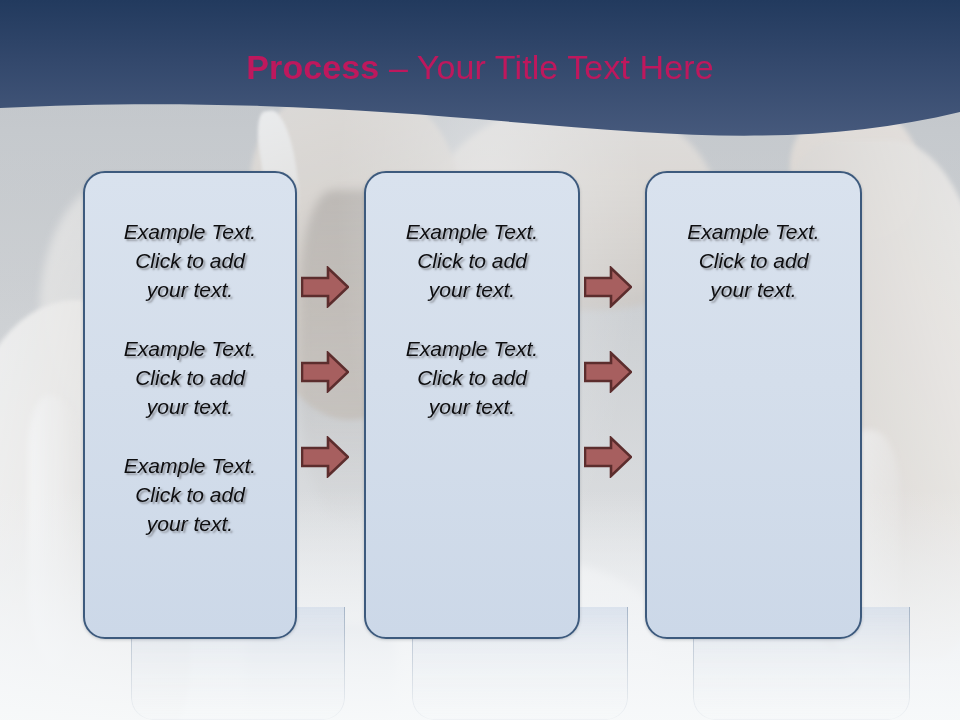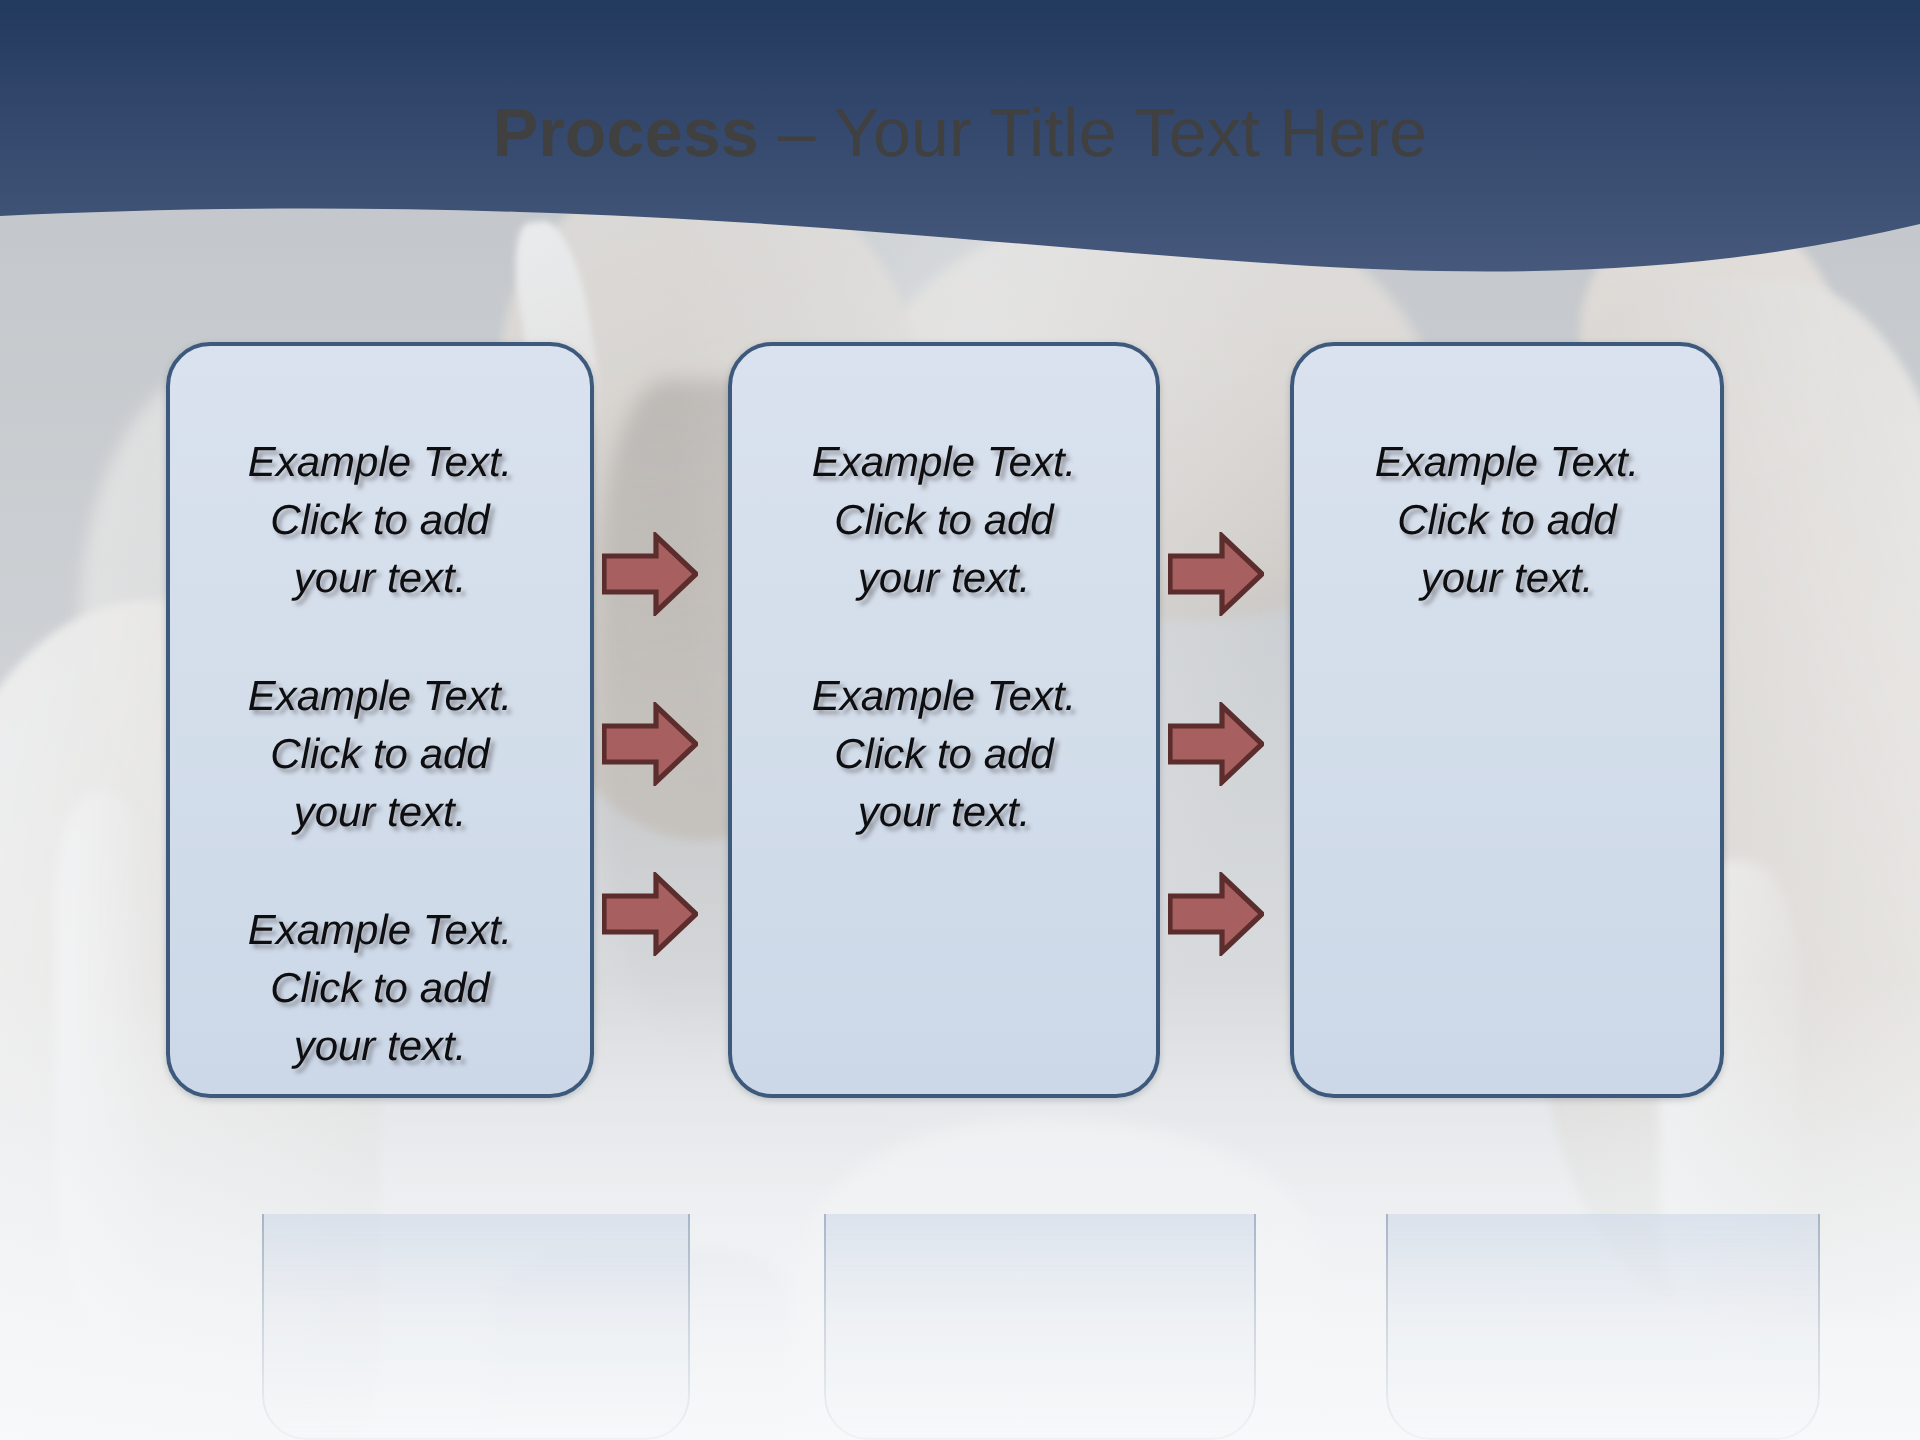--- a/index.html
+++ b/index.html
@@ -197,33 +197,33 @@
   .banner svg { display: block; }
 
   .banner-title {
     position: absolute;
     left: 0;
     top: 46px;
     width: 960px;
     text-align: center;
     font-size: 34px;
     line-height: 42px;
-    color: #404040;
+    color: #be185d;
     letter-spacing: 0.1px;
     white-space: nowrap;
   }
   .banner-title .t-bold { font-weight: bold; }
   .banner-title .t-dash { font-weight: normal; }
   .banner-title .t-rest { font-weight: normal; }
 
   
   .box {
     position: absolute;
     top: 171px;
-    height: 378px;
+    height: 468px;
     background: linear-gradient(180deg, #d9e2ee 0%, #d4deeb 45%, #ccd8e8 100%);
     border: 2px solid #3d5a7d;
     border-radius: 22px;
     box-sizing: border-box;
     box-shadow: 0 1px 3px rgba(60,70,85,0.25);
   }
   .box-inner {
     padding: 44px 18px 0 18px;
     text-align: center;
   }

